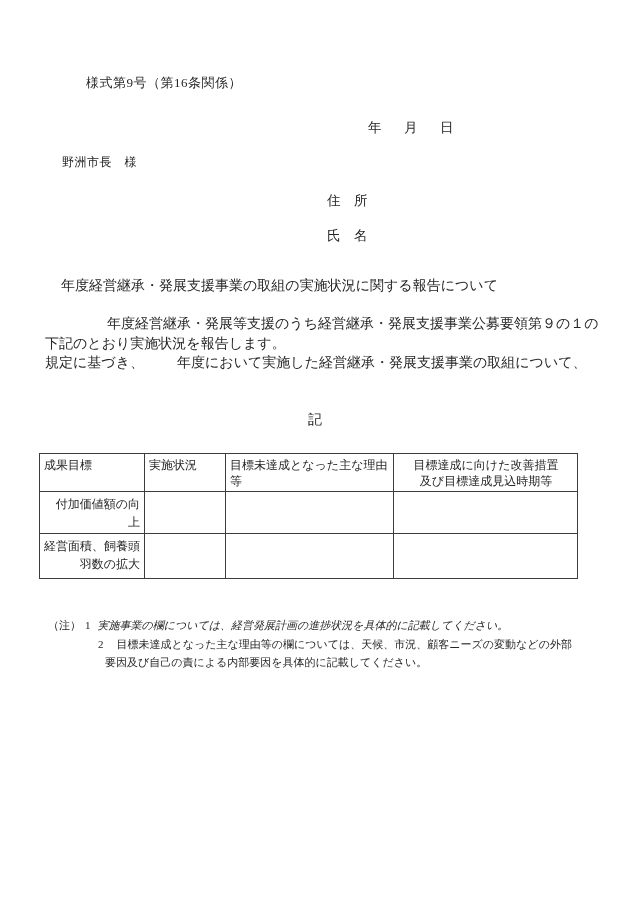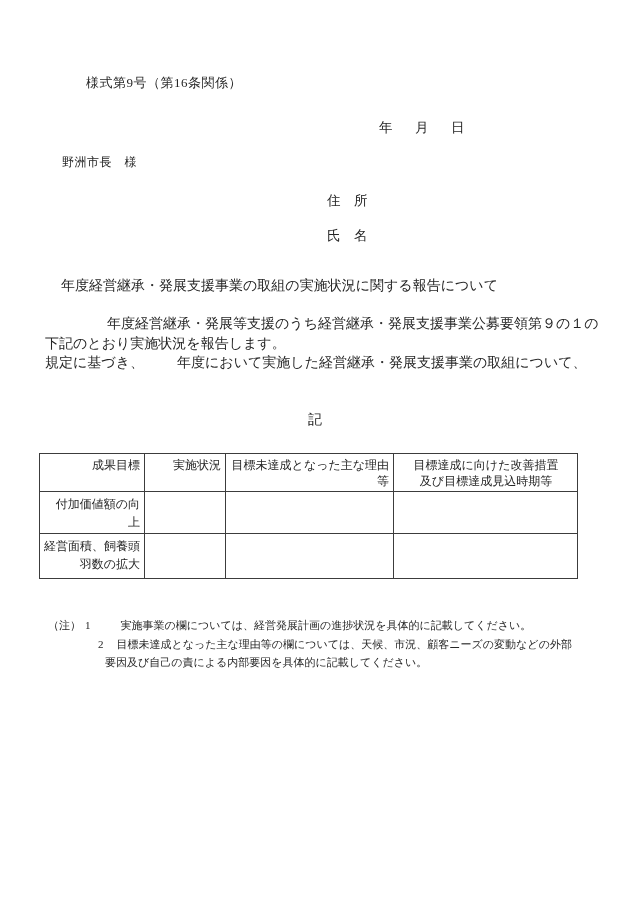--- a/index.html
+++ b/index.html
@@ -9,21 +9,21 @@
     height: 903px;
     margin: 0 auto;
     background: #ffffff;
     color: #262626;
     font-family: "Liberation Serif", "DejaVu Serif", serif;
     overflow: hidden;
   }
   .abs { position: absolute; white-space: nowrap; }
 
   #form-number { left: 38px; top: 74px; font-size: 13px; letter-spacing: 0.5px; margin-left: 48px; }
-  #date-line   { left: 379px; top: 119px; font-size: 13.5px; letter-spacing: 4.5px; }
+  #date-line   { left: 368px; top: 119px; font-size: 13.5px; letter-spacing: 4.5px; }
   #recipient   { left: 62px; top: 154px; font-size: 12px; letter-spacing: 0.5px; }
   #address-label { left: 327px; top: 192px; font-size: 13.5px; }
   #name-label    { left: 327px; top: 227px; font-size: 13.5px; }
 
   #doc-title {
     left: 0; top: 277px; width: 559px;
     text-align: center; font-size: 14px; letter-spacing: 0;
   }
 
   #body-para { left: 45px; top: 314px; width: 540px; font-size: 14px; }
@@ -39,33 +39,33 @@
     font-size: 12px;
   }
   #report-table th, #report-table td {
     border: 1px solid #3c3c3c;
     font-weight: normal;
     vertical-align: top;
     padding: 3px 4px 2px 4px;
     overflow: hidden;
     box-sizing: border-box;
   }
-  #report-table th { text-align: right; line-height: 16px; }
+  #report-table th { text-align: left; line-height: 16px; }
   #report-table th.th-left { text-align: center; padding-left: 5px; }
   #report-table td { text-align: right; line-height: 18px; }
   #report-table .pre { white-space: pre-line; }
   tr.hrow { height: 35px; }
   tr.r1 { height: 42px; }
   tr.r2 { height: 45px; }
   tr.r3 { height: 33px; }
 
   #notes { left: 48px; top: 616px; font-size: 11px; line-height: 18.6px; color: #262626; }
   #notes .nline { white-space: nowrap; }
   #notes .nnum.n1 { margin-left: 4px; }
-  #notes .ntext.t1 { margin-left: 30px; }
+  #notes .ntext.t1 { margin-left: 7px; font-style: italic; }
   #notes .l2 .nnum { margin-left: 50px; }
   #notes .l2 .ntext { margin-left: 13px; }
   #notes .l3 span { margin-left: 57px; }
 </style>
 </head>
 <body>
 
 <div class="page">
 
   <div class="abs" id="form-number">様式第9号（第16条関係）</div>

